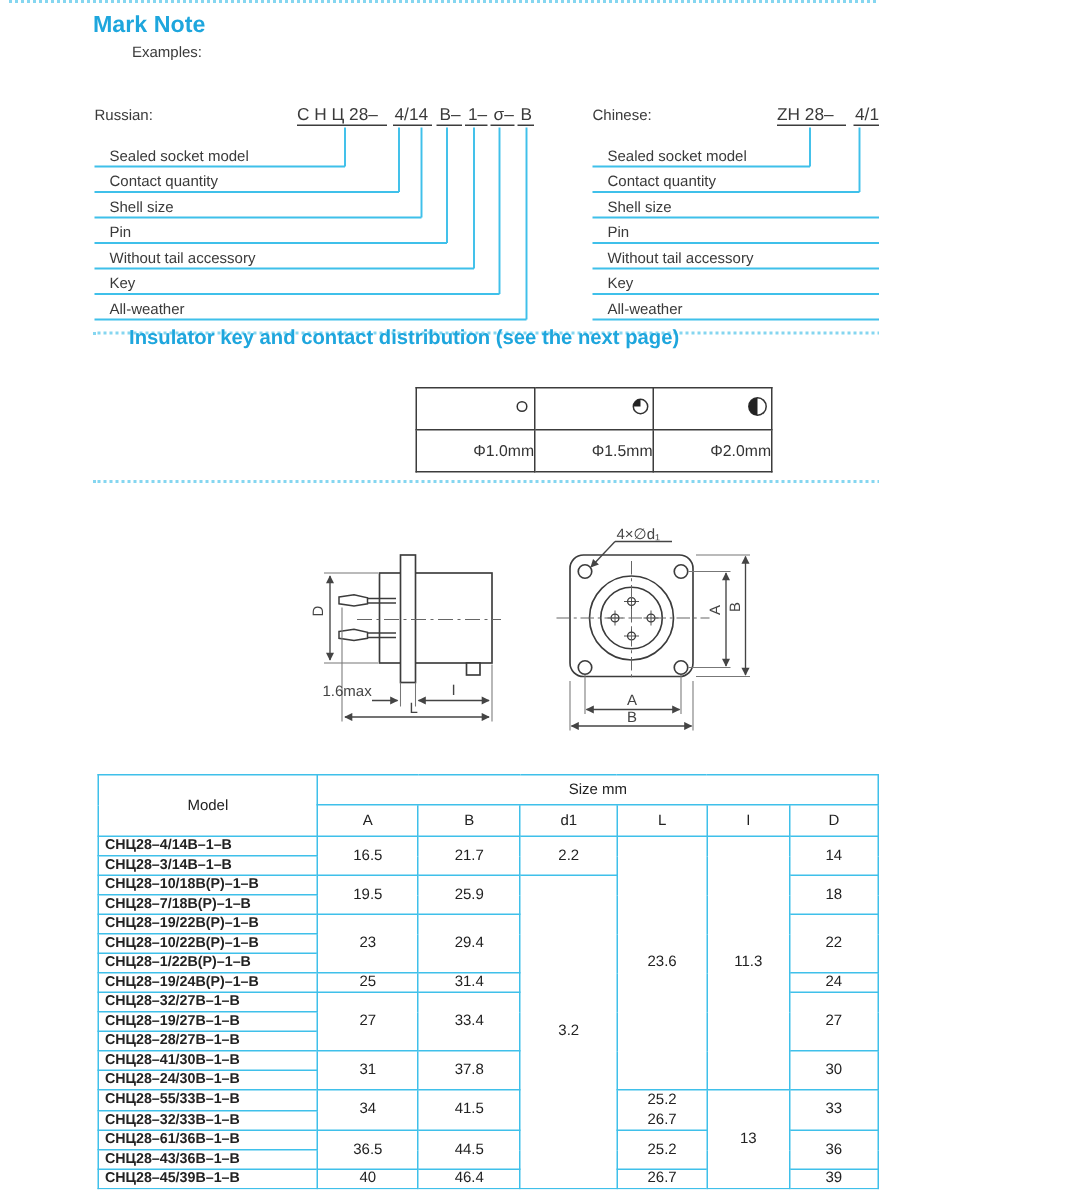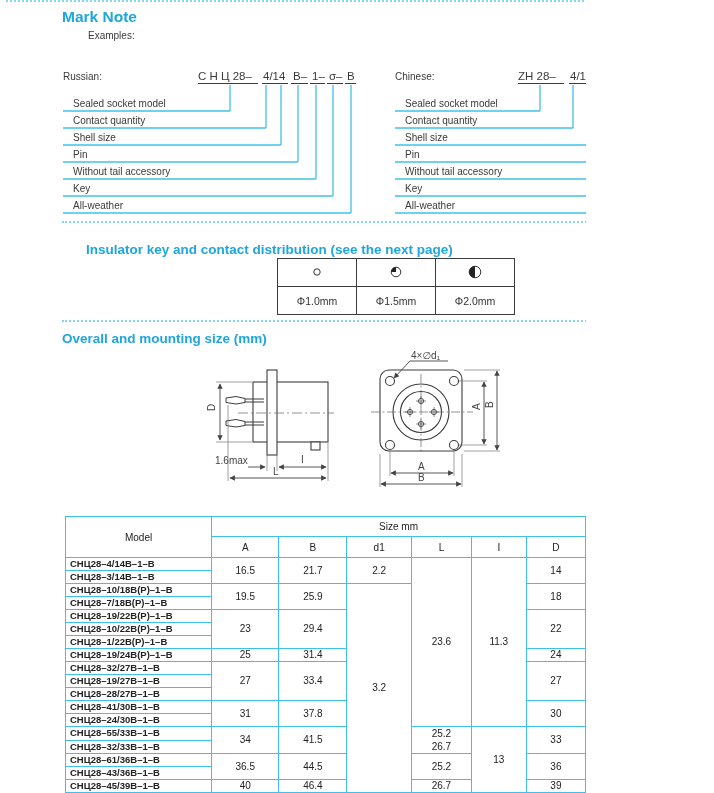--- a/index.html
+++ b/index.html
@@ -9,21 +9,21 @@
   .h1{position:absolute;font-size:15.5px;font-weight:bold;color:#1ea6dd;}
   .h2{position:absolute;font-size:13.5px;font-weight:bold;color:#1ea6dd;}
   .examples{position:absolute;font-size:10px;color:#3a3a3a;}
   .mark-row{position:absolute;top:64px;left:62px;display:flex;gap:36px;}
   svg text{font-family:"Liberation Sans",sans-serif;fill:#3a3a3a;}
   svg .code{font-size:11.5px;}
   svg .lbl{font-size:10px;}
   svg .dim{font-size:10px;fill:#444;}
   
   .contact-table{position:absolute;top:258px;left:277px;border-collapse:collapse;}
-  .contact-table td{border:1px solid #3c3c3c;width:78px;height:27px;text-align:center;
+  .contact-table td{border:1px solid #3c3c3c;width:78px;height:27px;text-align:right;
                     vertical-align:middle;font-size:10.5px;color:#333;padding:0;}
   
   .size-table{position:absolute;top:516px;left:65px;border-collapse:collapse;
               border:1.5px solid #333;table-layout:fixed;}
   .size-table th,.size-table td{border:1px solid #3fc0ea;padding:0;font-weight:normal;
               font-size:10px;color:#222;text-align:center;vertical-align:middle;}
   .size-table thead tr.group th{height:19px;}
   .size-table thead tr.cols th{height:20px;}
   .size-table tbody tr{height:13px;}
   .size-table td.model-cell{text-align:left;padding-left:4px;font-size:9.5px;
@@ -128,21 +128,21 @@
         <text x="11" y="77" class="lbl">Shell size</text>
         <text x="11" y="94" class="lbl">Pin</text>
         <text x="11" y="111" class="lbl">Without tail accessory</text>
         <text x="11" y="128" class="lbl">Key</text>
         <text x="11" y="145" class="lbl">All-weather</text>
       </g>
     </svg>
   </div>
 
   <div class="dotted" style="top:221px;left:62px;width:584px;"></div>
-  <div class="h2" style="top:242px;left:62px;padding-left:24px;">Insulator key and contact distribution (see the next page)</div>
+  <div class="h2" style="top:217px;left:62px;padding-left:24px;">Insulator key and contact distribution (see the next page)</div>
 
   <table class="contact-table">
     <tbody>
         <tr>
       <td>
         <svg width="16" height="16" viewBox="0 0 16 16">
           <circle cx="8" cy="8" r="3.2" fill="none" stroke="#333" stroke-width="1"></circle>
         </svg>
       </td>
       <td>
@@ -160,21 +160,20 @@
     </tr>
     <tr>
       <td>Φ1.0mm</td>
       <td>Φ1.5mm</td>
       <td>Φ2.0mm</td>
     </tr>
   </tbody>
     </table>
 
   <div class="dotted" style="top:320px;left:62px;width:584px;"></div>
-  <div class="h2" style="top:331px;left:62px;">Overall and mounting size (mm)</div>
 
   <svg style="position:absolute;left:160px;top:357px;" width="175" height="135" viewBox="0 0 175 135">
     <defs>
       <marker id="arrA" viewBox="0 0 10 10" refX="9" refY="5" markerWidth="8" markerHeight="6" orient="auto-start-reverse">
         <path d="M0,0 L10,5 L0,10 z" fill="#444"></path>
       </marker>
     </defs>
     <g stroke="#3c3c3c" stroke-width="1.1" fill="none">
       <rect x="93" y="25" width="75" height="60"></rect>
       <rect x="151" y="85" width="9" height="8" fill="#fff"></rect>

